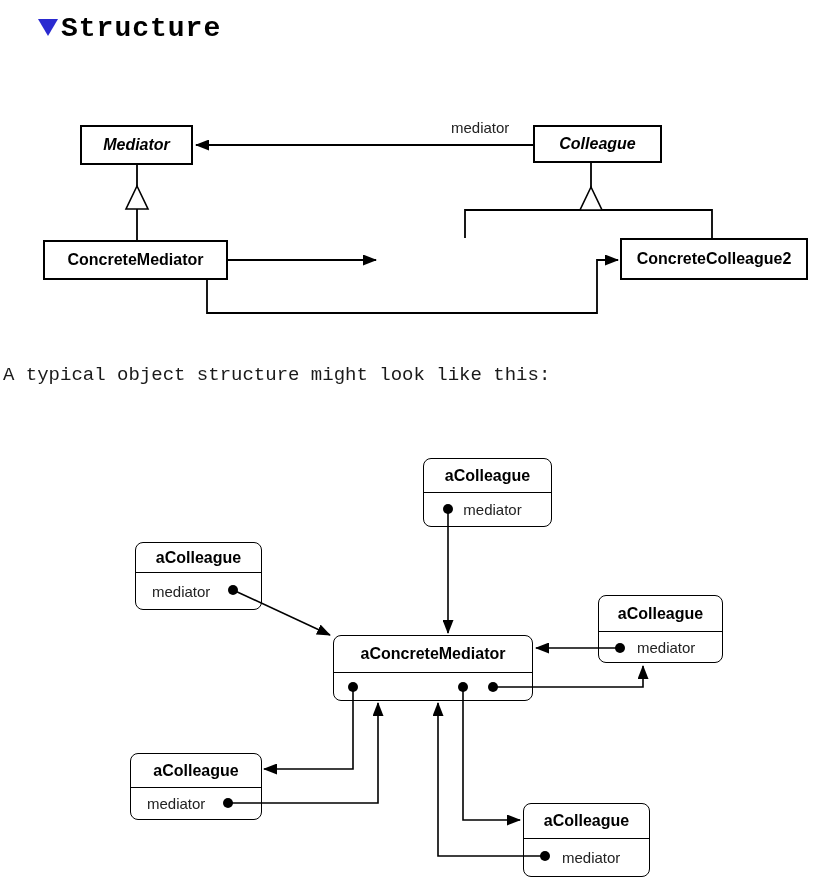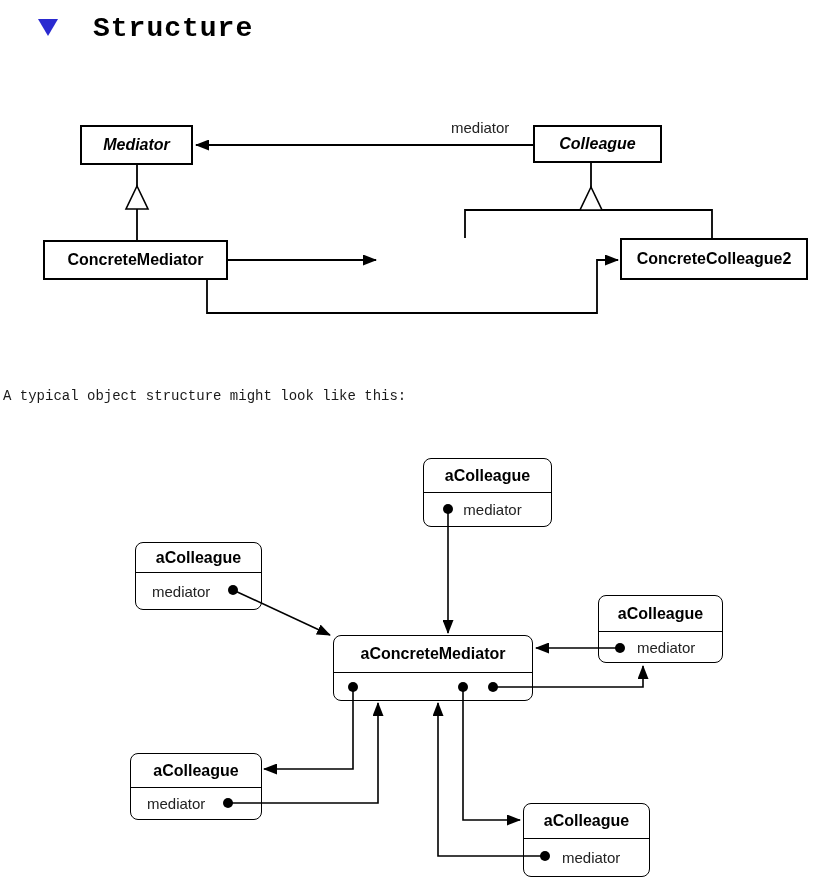--- a/index.html
+++ b/index.html
@@ -7,40 +7,40 @@
     position:relative;
     width:839px;height:883px;
     background:#ffffff;
     overflow:hidden;
     font-family:"Liberation Sans",sans-serif;
     color:#000;
   }
   
   .heading{
     position:absolute;left:38px;top:13px;
-    display:flex;align-items:flex-start;gap:32px;
+    display:flex;align-items:flex-start;
   }
   .tri{
     width:0;height:0;display:inline-block;
     border-left:10px solid transparent;
     border-right:10px solid transparent;
     border-top:17px solid #2a2ad0;
     margin-top:6px;
     cursor:pointer;
   }
   .heading-text{
     font-family:"Liberation Mono","DejaVu Sans Mono",monospace;
     font-weight:bold;font-size:28px;line-height:32px;
     margin-left:3px;letter-spacing:1px;
   }
   
   .intro{
-    position:absolute;left:3px;top:388px;
+    position:absolute;left:3px;top:364px;
     font-family:"Liberation Mono","DejaVu Sans Mono",monospace;
-    font-size:14px;color:#1a1a1a;white-space:pre;
+    font-size:19px;color:#1a1a1a;white-space:pre;
   }
   
   .cbox{
     position:absolute;box-sizing:border-box;
     background:#fff;border:2px solid #000;
     display:flex;align-items:center;justify-content:center;
     font-weight:bold;font-size:16px;
     z-index:2;
   }
   .abstract{font-style:italic;}

